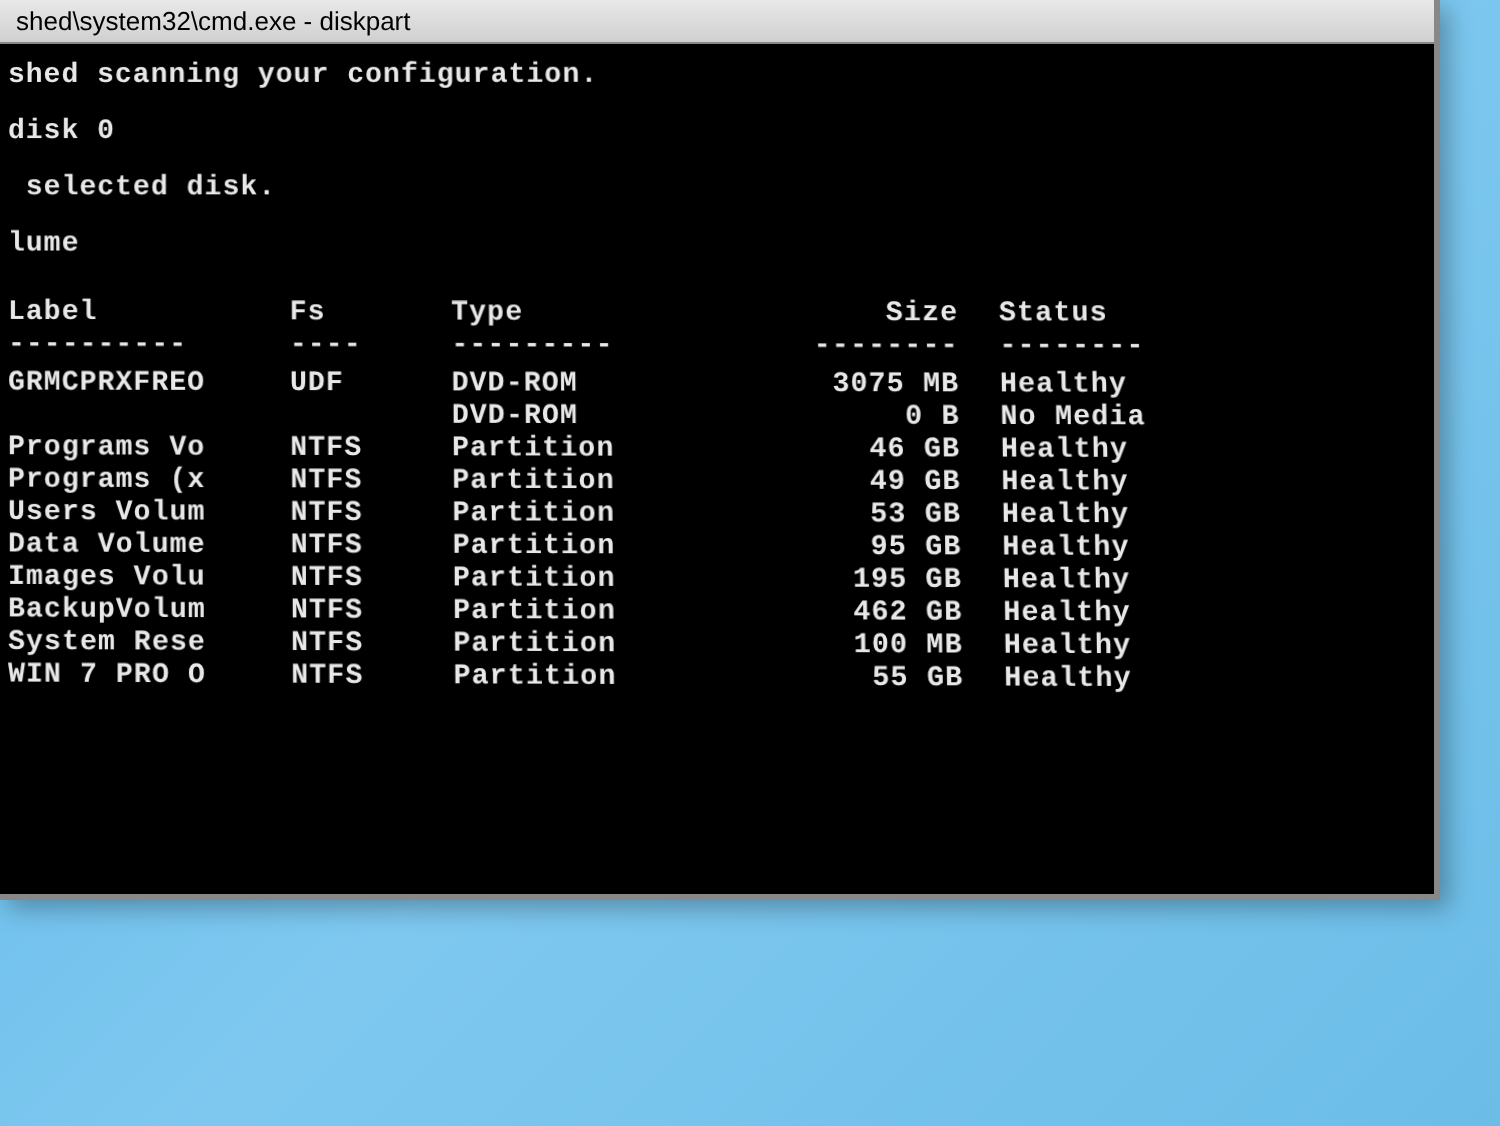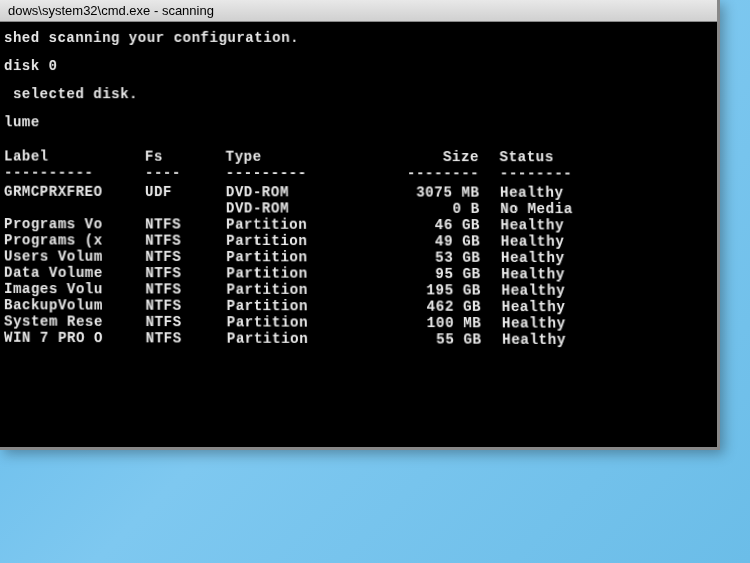--- a/index.html
+++ b/index.html
@@ -84,21 +84,21 @@
     }
     .gap {
       height: 12px;
     }
   </style>
 </head>
 <body>
 
 <div class="terminal-window">
   <div class="title-bar">
-    <span>dows\system32\cmd.exe - scanning</span>
+    <span>shed\system32\cmd.exe - diskpart</span>
   </div>
   <div class="terminal-content">
     <div class="line">shed scanning your configuration.</div>
     <div class="gap"></div>
     <div class="line">disk 0</div>
     <div class="gap"></div>
     <div class="line"> selected disk.</div>
     <div class="gap"></div>
     <div class="line">lume</div>
 

